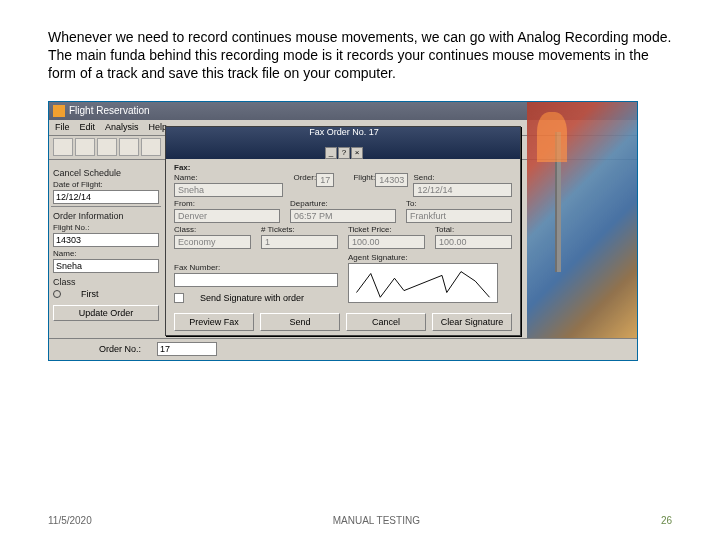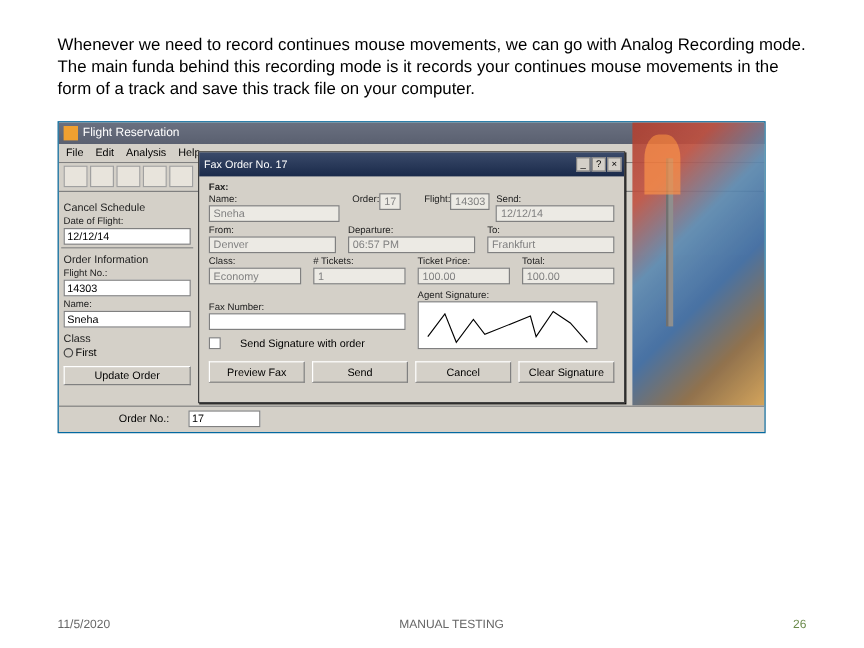--- a/index.html
+++ b/index.html
@@ -75,48 +75,49 @@
     font-size: 9px;
     padding: 4px;
     color: #000;
   }
   .group-label { font-size: 9px; color: #222; margin: 4px 0 2px 0; }
   .field-sm {
     height: 14px; background: #fff; border: 1px solid #808080;
     font-size: 9px; padding: 0 2px; margin-bottom: 2px;
     display: flex; align-items: center;
   }
-  .radio-row { display: flex; align-items: center; gap: 2px; font-size: 9px; margin: 2px 0; }
+  .radio-row { display: flex; align-items: center; gap: 20px; font-size: 9px; margin: 2px 0; }
   .radio-dot { width: 8px; height: 8px; border: 1px solid #444; border-radius: 50%; }
   .btn-sm {
     height: 16px; background: #d4d0c8; border: 1px solid #808080;
     border-top-color: #fff; border-left-color: #fff;
     font-size: 9px; display: flex; align-items: center; justify-content: center;
     padding: 0 4px; margin-top: 6px;
   }
   
   .win-fax {
     position: absolute;
     left: 116px;
     top: 24px;
     width: 356px;
     height: 210px;
     background: #d4d0c8;
     border: 1px solid #404040;
     box-shadow: 1px 1px 0 #000;
   }
   .fax-title {
-    height: 20px;
+    height: 32px;
     background: linear-gradient(#3a4a6a, #1a2a4a);
     color: #fff;
     font-size: 9px;
     display: flex;
     align-items: center;
     justify-content: space-between;
     padding: 0 2px 0 4px;
+    flex-direction: column;
   }
   .win-btns { display: flex; gap: 1px; }
   .win-btn { width: 12px; height: 12px; background: #d4d0c8; border: 1px solid #808080; font-size: 8px; display: flex; align-items: center; justify-content: center; color:#000;}
   .fax-body { padding: 4px 8px; font-size: 9px; color: #000; }
   .row { display: flex; gap: 10px; margin-bottom: 2px; }
   .col { flex: 1; display: flex; flex-direction: column; }
   .col-s { width: 50px; display: flex; }
   .lbl { font-size: 8px; color: #222; margin-bottom: 1px; }
   .inp {
     height: 14px; background: #fff; border: 1px solid #808080;

